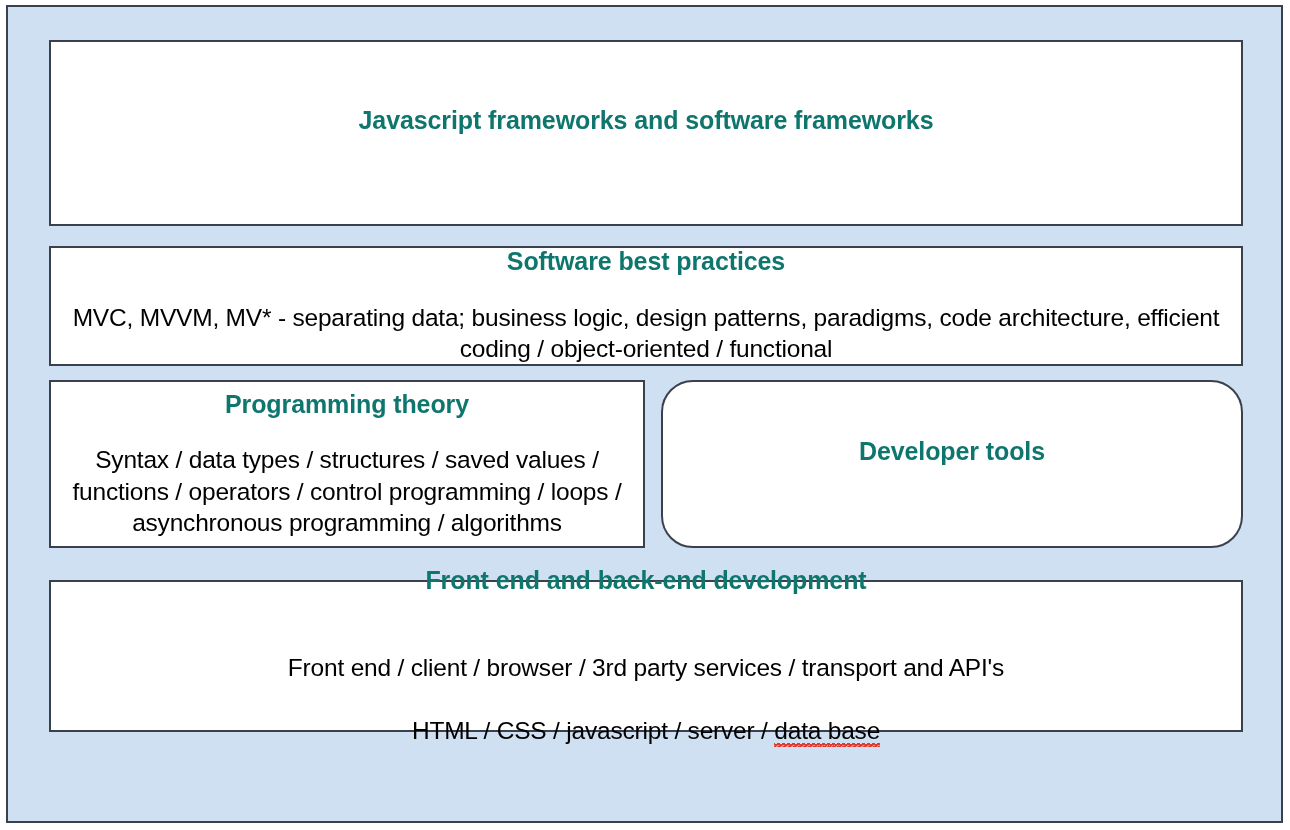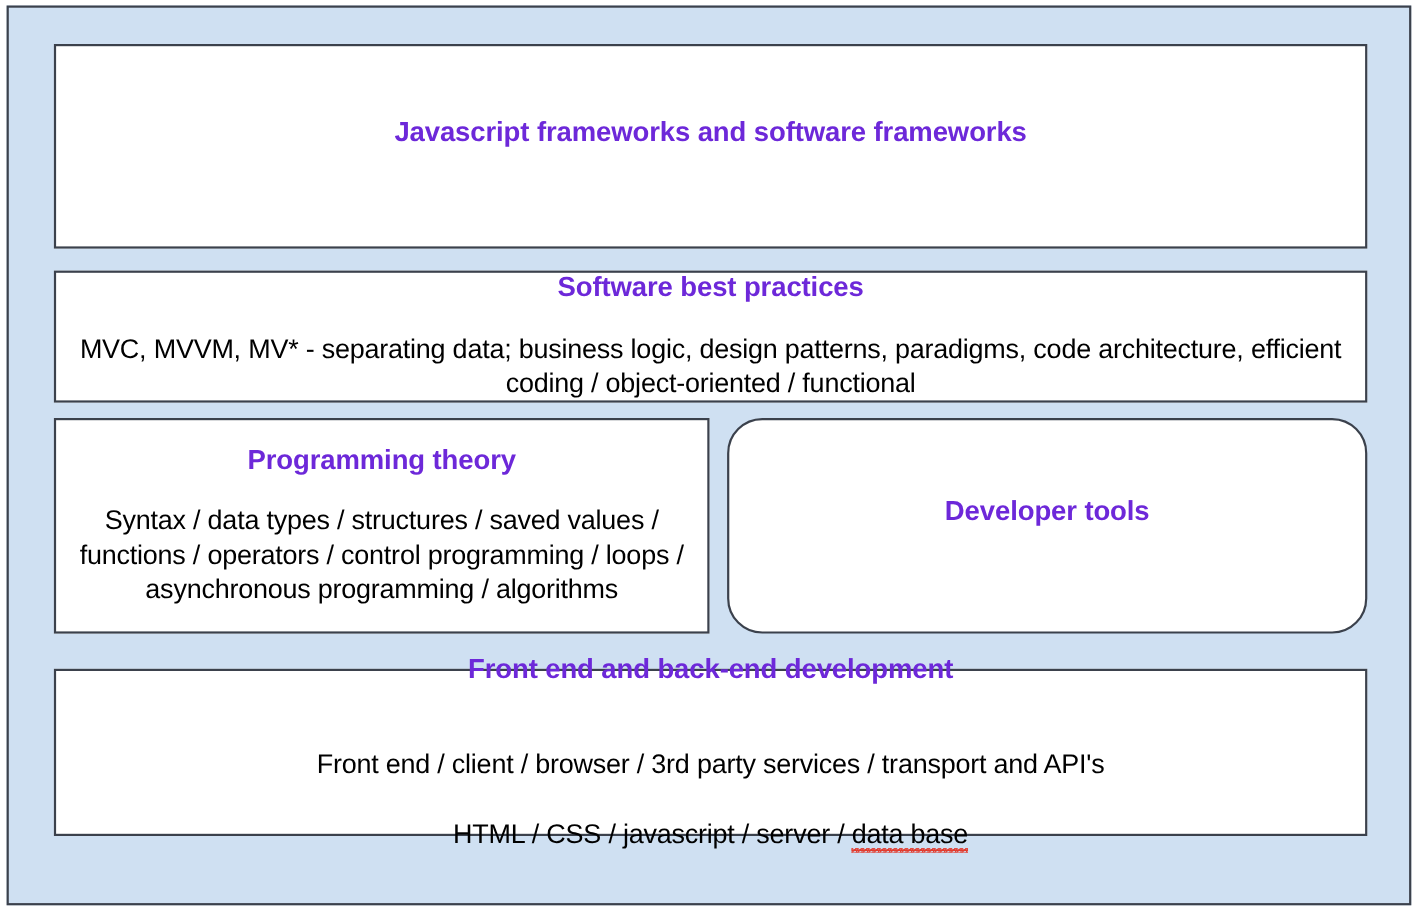--- a/index.html
+++ b/index.html
@@ -38,21 +38,21 @@
     display: flex;
     flex-direction: column;
     justify-content: center;
     align-items: center;
     text-align: center;
   }
 
   .card-title {
     font-size: 25px;
     font-weight: bold;
-    color: #6d28d9;
+    color: #0f766e;
     line-height: 1.15;
     letter-spacing: -0.1px;
     margin: 0;
   }
 
   .card-body {
     font-size: 24.5px;
     font-weight: normal;
     color: #000000;
     line-height: 1.28;
@@ -74,21 +74,21 @@
     height: 120px;
     margin-bottom: 14px;
   }
   .card-practices .card-title { margin-bottom: 26px; }
   .card-practices .card-body  { max-width: 1180px; }
 
   
   .two-col-row {
     display: flex;
     flex-direction: row;
-    height: 196px;
+    height: 168px;
     margin-bottom: 32px;
     justify-content: space-between;
   }
   .card-theory {
     width: 596px;
     margin-right: 16px;
   }
   .card-theory .card-title { margin-bottom: 26px; }
   .card-devtools {
     flex: 1 1 auto;

